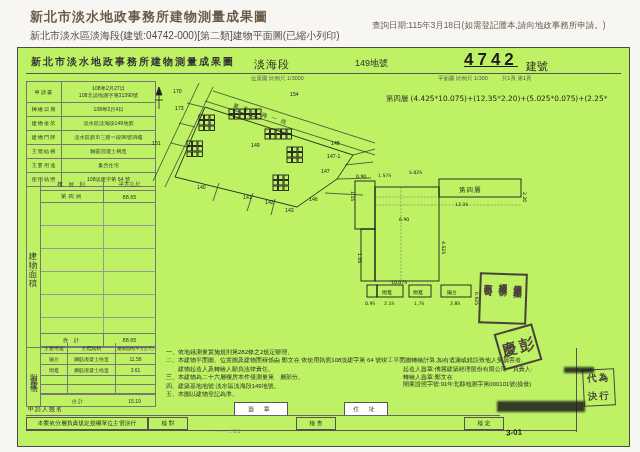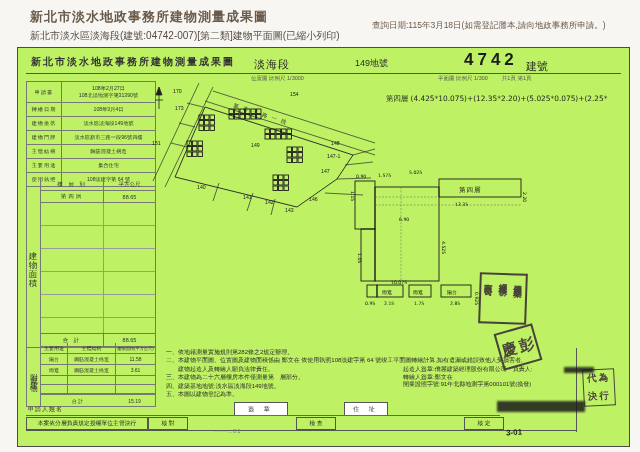--- a/index.html
+++ b/index.html
@@ -8,21 +8,21 @@
   
   .sys-title{position:absolute;left:30px;top:8px;font-size:13px;font-weight:bold;color:#6b5a4a;letter-spacing:1px;}
   .query-date{position:absolute;left:372px;top:0;font-size:8.5px;color:#6b5a4a;margin-top:20px;}
   .subtitle{position:absolute;left:30px;top:29px;font-size:10px;color:#574c41;}
   
   #doc{position:absolute;left:17px;top:47px;width:611px;height:398px;border:1px solid #4a4a4a;background:#bef264;}
   .t{position:absolute;white-space:nowrap;}
   .office-title{left:13px;top:7px;font-size:10px;font-weight:bold;letter-spacing:2px;color:#333;}
   .sec{left:236px;top:9px;font-size:11px;letter-spacing:1px;}
   .land{left:337px;top:9px;font-size:9px;}
-  .bigno{left:446px;top:2px;font-size:17px;font-weight:bold;letter-spacing:4px;color:#1d1d1d;}
+  .bigno{left:446px;top:2px;font-size:17px;font-weight:bold;letter-spacing:4px;color:#1d1d1d;text-decoration:underline;}
   .bigno-suffix{left:508px;top:11px;font-size:11px;}
   .hline{position:absolute;left:8px;top:25px;width:595px;border-top:1px solid #555;}
   .scale1{left:233px;top:27px;font-size:5.5px;color:#555;}
   .scale2{left:420px;top:27px;font-size:5.5px;color:#555;}
   .pageinfo{margin-left:14px;}
   
   #info-table{position:absolute;left:8px;top:33px;width:130px;border:1px solid #777;border-bottom:none;box-sizing:border-box;}
   .irow{display:flex;border-bottom:1px solid #777;align-items:stretch;}
   .ilab{width:34px;border-right:1px solid #777;font-size:5.2px;display:flex;align-items:center;justify-content:center;letter-spacing:1px;color:#333;}
   .ival{flex:1;font-size:5.2px;display:flex;flex-direction:column;align-items:center;justify-content:center;text-align:center;color:#333;line-height:1.4;}
@@ -78,21 +78,21 @@
   .box-label{font-size:5px;fill:#111;}
   .street-name{font-size:5.5px;fill:#222;letter-spacing:4.5px;}
 </style>
 </head>
 <body>
 
 <div id="page">
 
   <div class="sys-title">新北市淡水地政事務所建物測量成果圖</div>
   <div class="query-date">查詢日期:115年3月18日(如需登記謄本,請向地政事務所申請。)</div>
-  <div class="subtitle">新北市淡水區淡海段(建號:04742-007)[第二類]建物平面圖(已縮小列印)</div>
+  <div class="subtitle">新北市淡水區淡海段(建號:04742-000)[第二類]建物平面圖(已縮小列印)</div>
 
   <div id="doc">
 
     <div class="t office-title">新北市淡水地政事務所建物測量成果圖</div>
     <div class="t sec">淡海段</div>
     <div class="t land">149地號</div>
     <div class="t bigno">4742</div>
     <div class="t bigno-suffix">建號</div>
     <div class="hline"></div>
     <div class="t scale1">位置圖 比例尺 1/3000</div>

